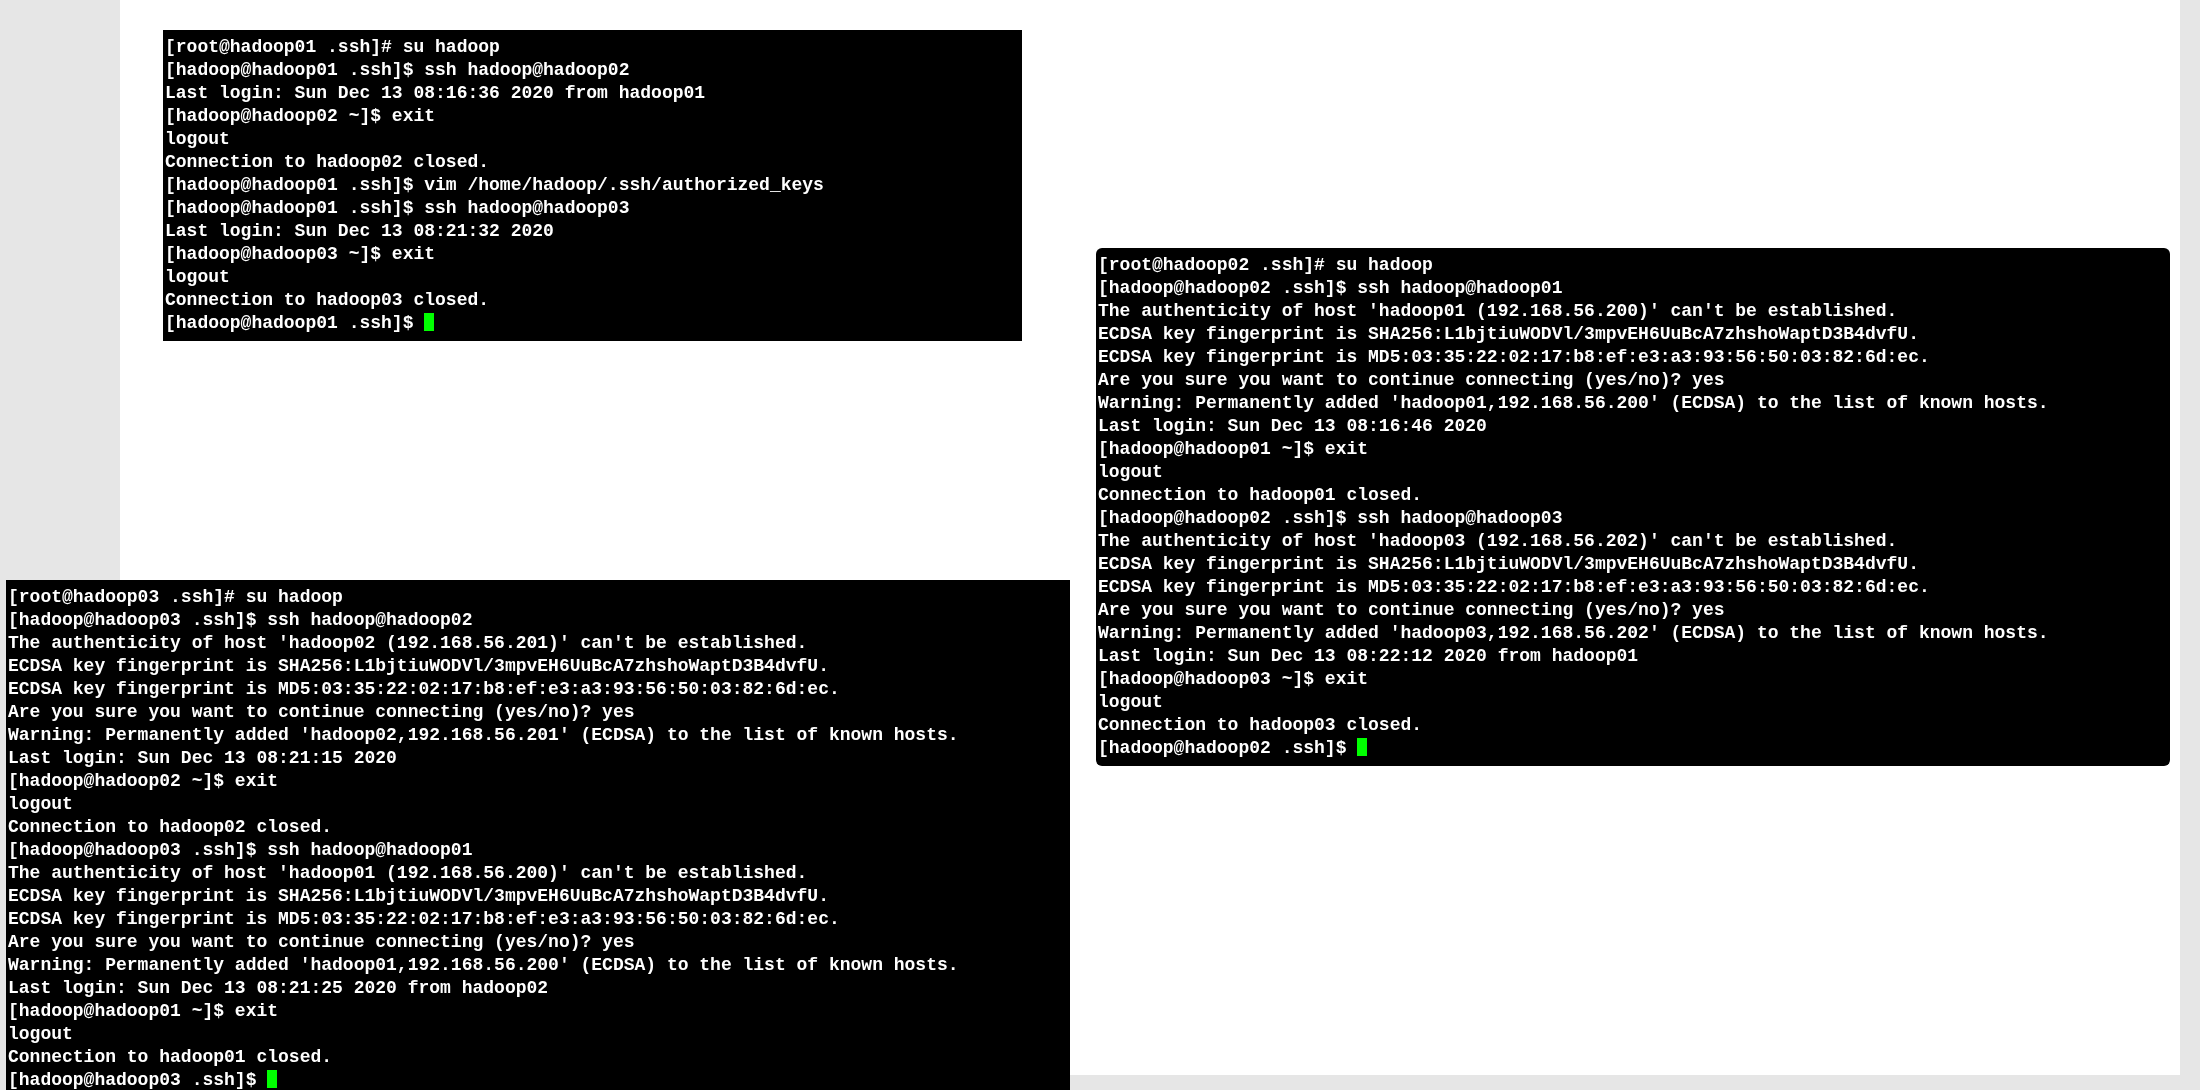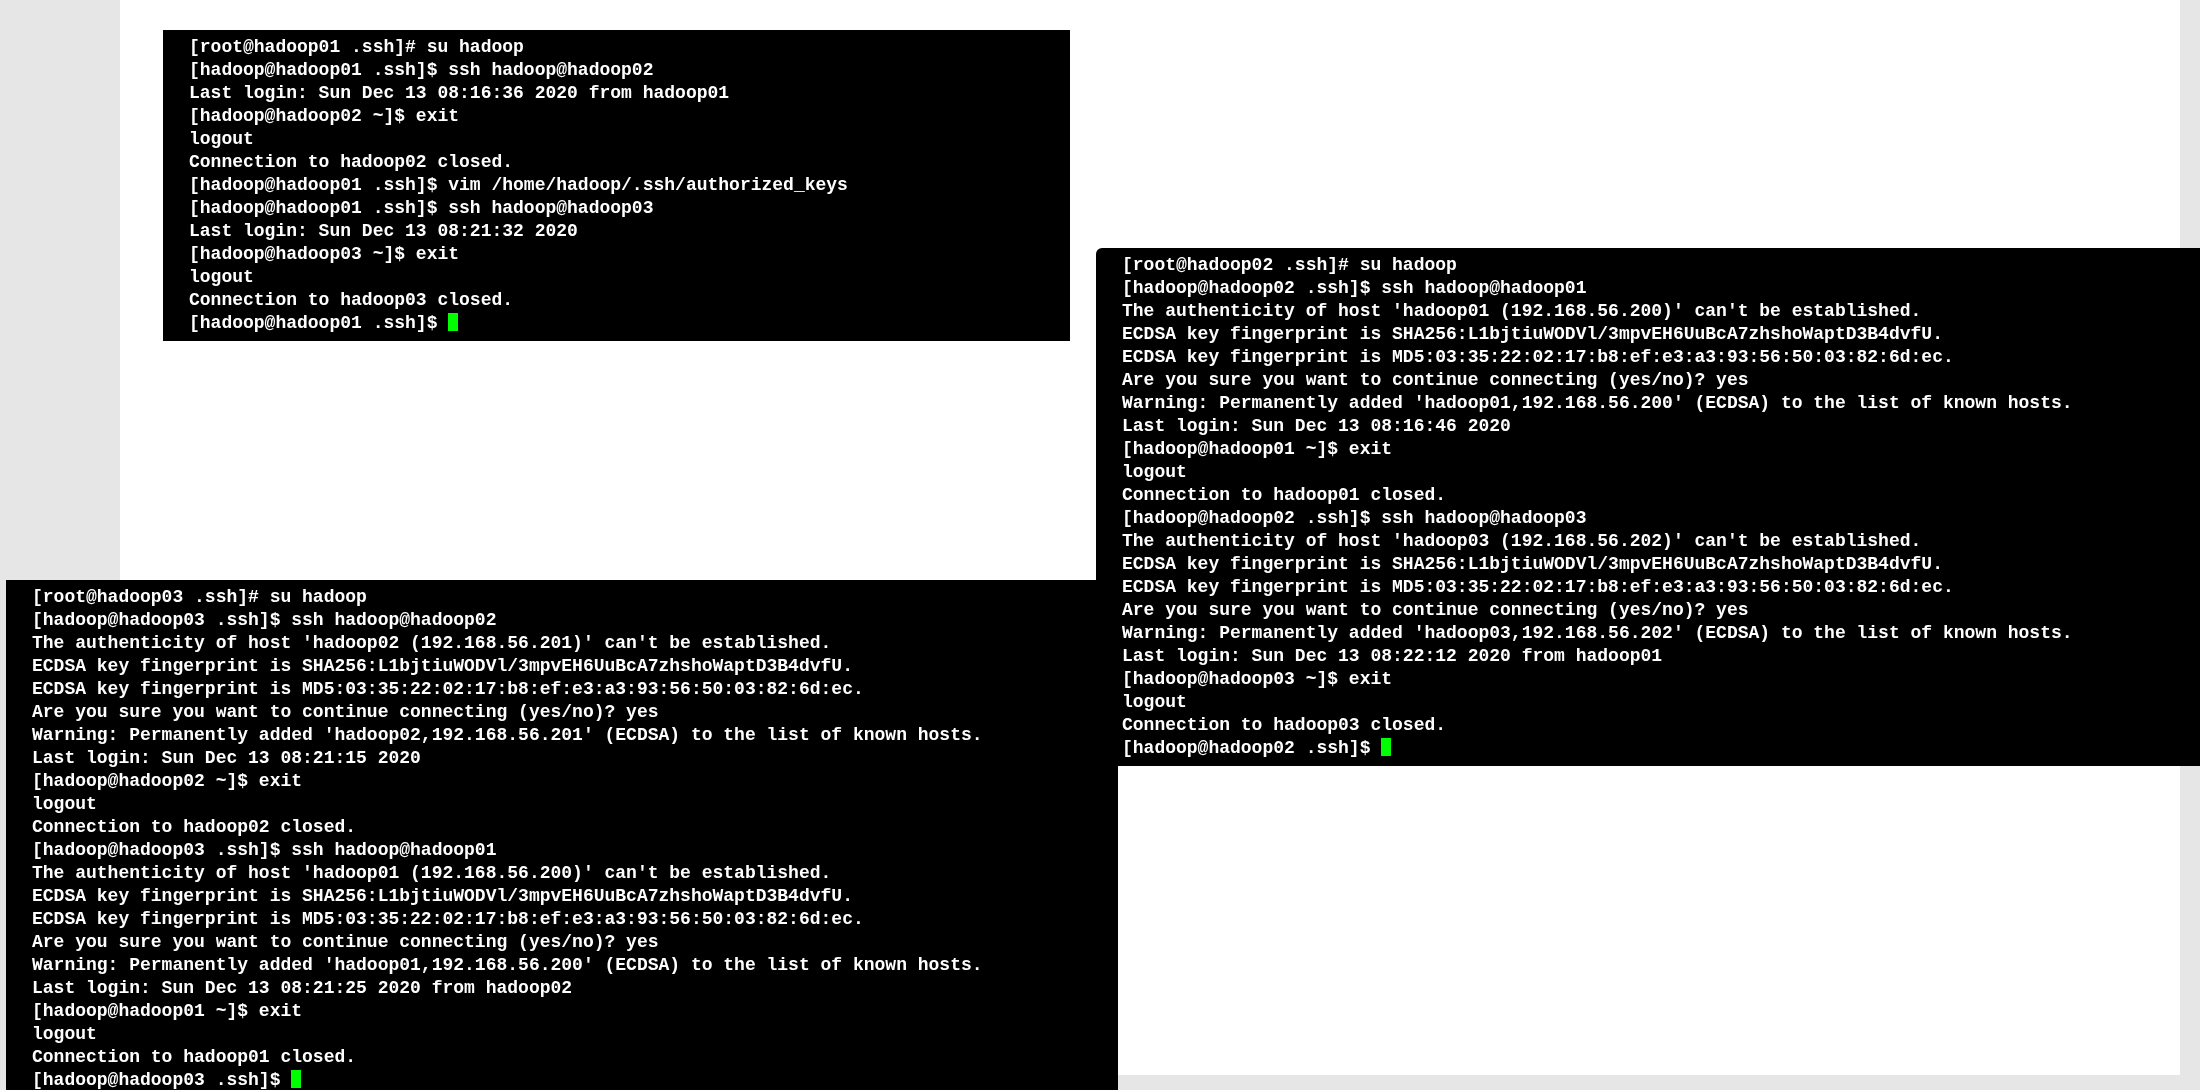--- a/index.html
+++ b/index.html
@@ -17,21 +17,21 @@
     left: 120px;
     top: 0;
     width: 2060px;
     height: 1075px;
     background: #ffffff;
   }
   .term {
     position: absolute;
     background: #000000;
     color: #ffffff;
-    padding: 6px 26px;
+    padding: 6px 2px;
     line-height: 23px;
     white-space: pre;
     font-family: "Consolas", "Courier New", monospace;
     font-size: 18px;
     font-weight: bold;
   }
   .term .line {
     display: block;
   }
   .cursor {

